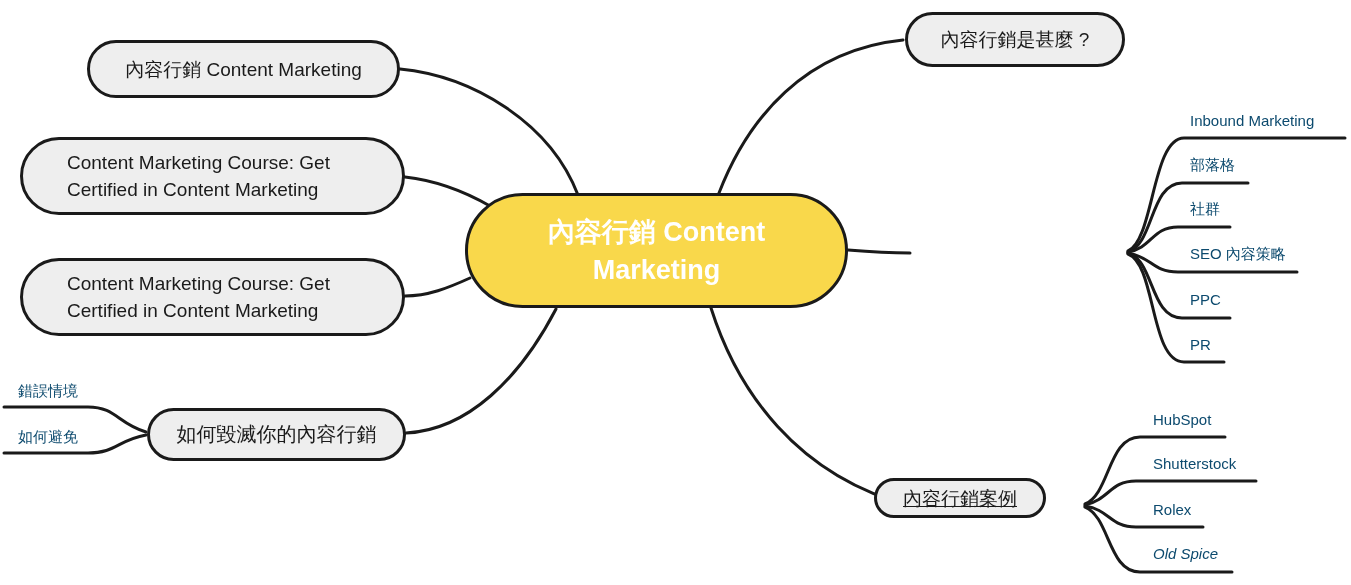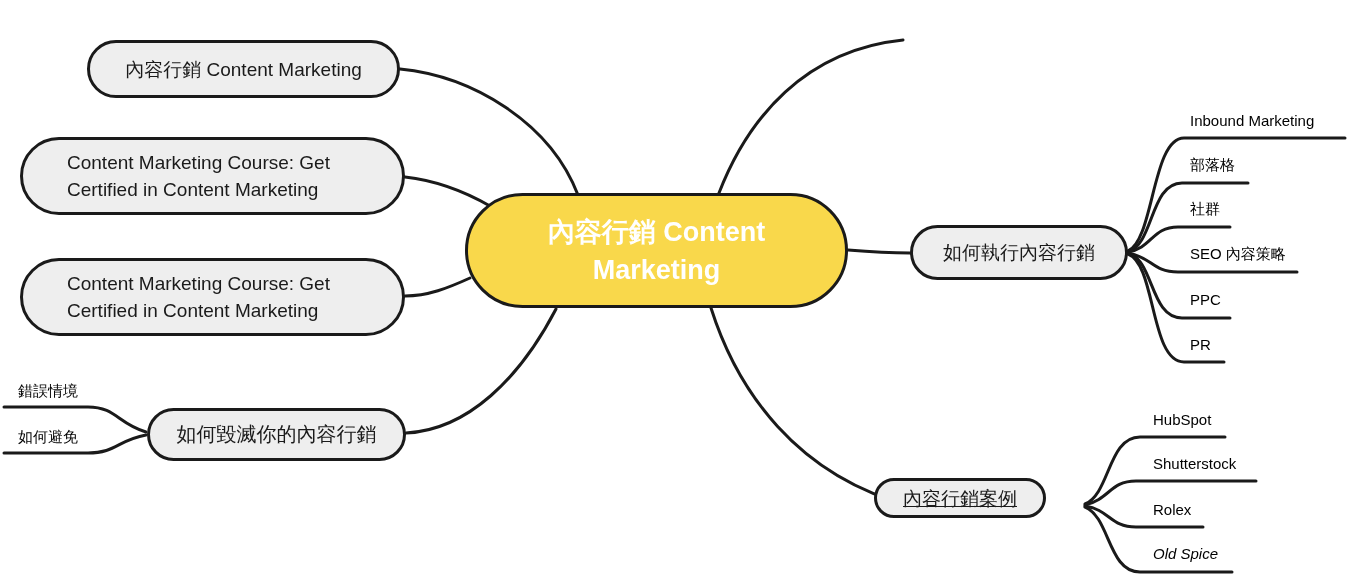--- a/index.html
+++ b/index.html
@@ -54,21 +54,21 @@
     border-radius: 58px;
     background: #f9d84b;
     color: #ffffff;
     font-size: 27px;
     font-weight: 700;
     line-height: 38px;
     padding: 0 40px;
   }
   .leaf {
     position: absolute;
-    color: #000000;
+    color: #0c4a6e;
     font-size: 15px;
     font-weight: 400;
     white-space: nowrap;
   }
   
   #leaf-destroy-0 { left: 18px; top: 382px; }
   #leaf-destroy-1 { left: 18px; top: 428px; }
   
   #leaf-how-0 { left: 1190px; top: 112px; }
   #leaf-how-1 { left: 1190px; top: 156px; }
@@ -123,22 +123,22 @@
   <div class="node left-align" id="node-course-1">
     <span>Content Marketing Course: Get Certified in Content Marketing</span>
   </div>
   <div class="node left-align" id="node-course-2">
     <span>Content Marketing Course: Get Certified in Content Marketing</span>
   </div>
   <div class="node" id="node-destroy">
     <span>如何毀滅你的內容行銷</span>
   </div>
 
-  <div class="node" id="node-how">
-    <span>如何執行內容行銷</span>
+  <div class="node" id="node-what">
+    <span>內容行銷是甚麼 ?</span>
   </div>
   <div class="node" id="node-cases">
     <span>內容行銷案例</span>
   </div>
 
   <span class="leaf" id="leaf-destroy-0">錯誤情境</span>
   <span class="leaf" id="leaf-destroy-1">如何避免</span>
 
   <span class="leaf" id="leaf-how-0">Inbound Marketing</span>
   <span class="leaf" id="leaf-how-1">部落格</span>

